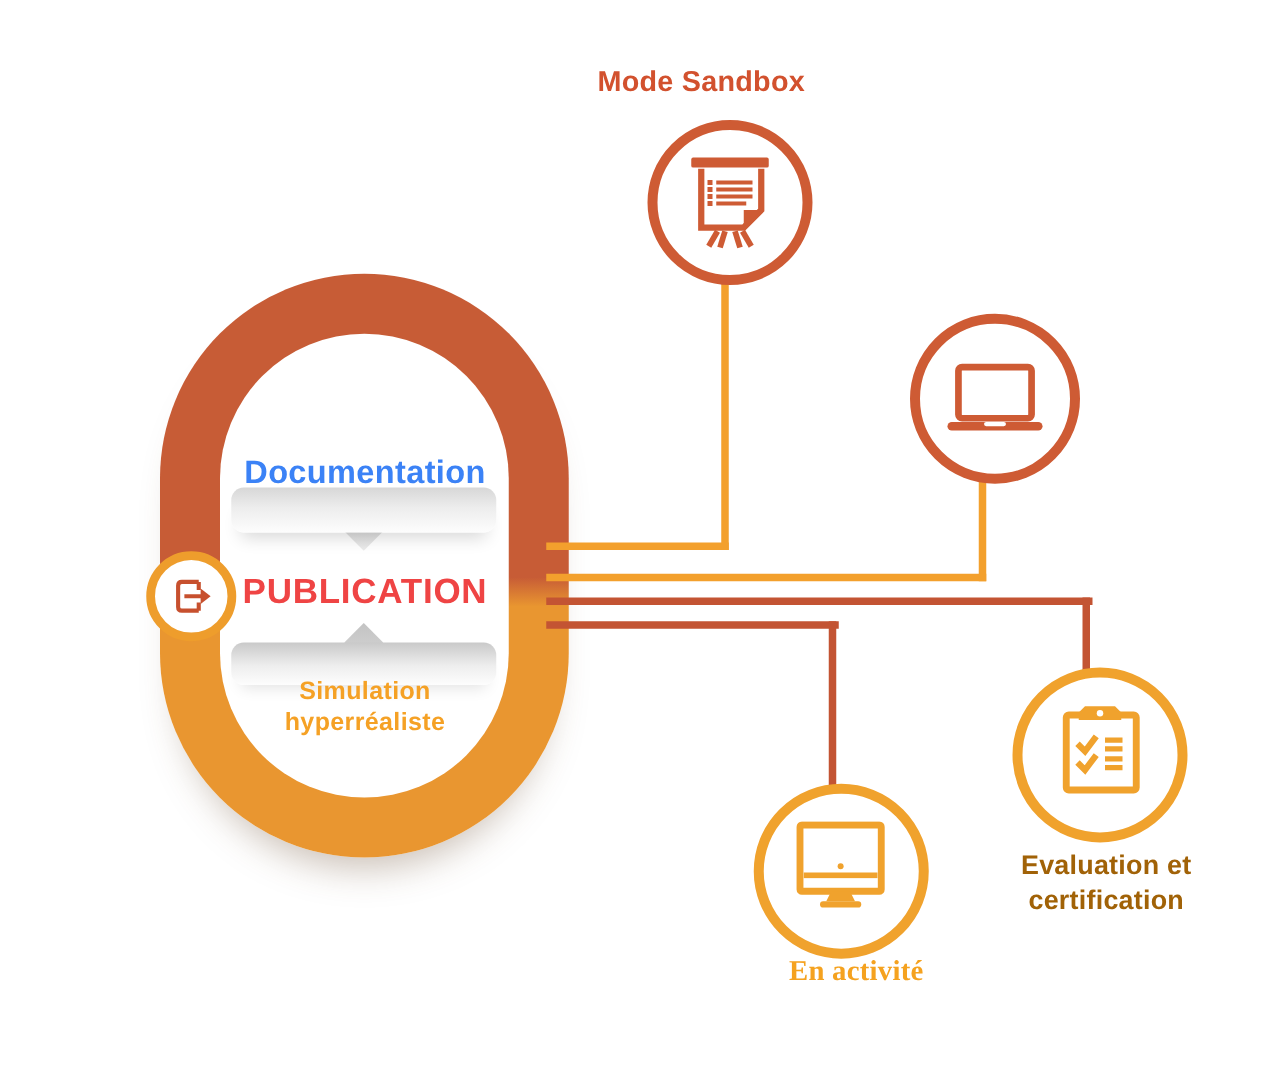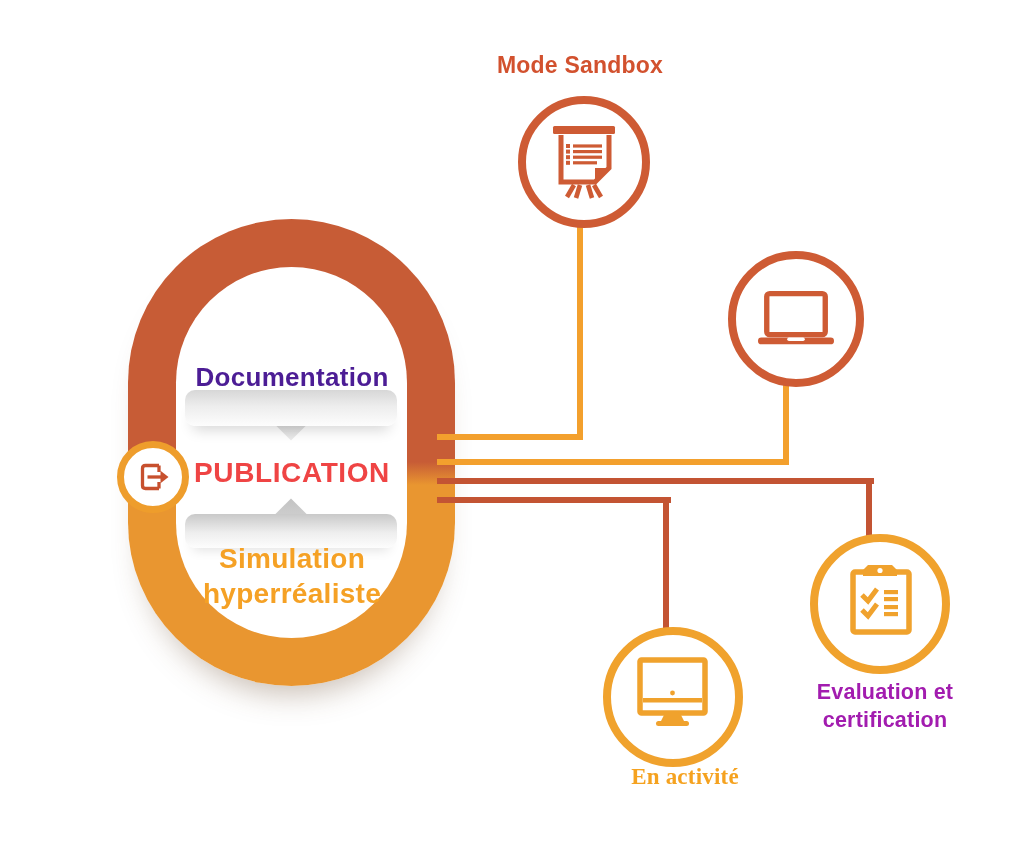--- a/index.html
+++ b/index.html
@@ -20,21 +20,21 @@
     background:linear-gradient(180deg, var(--cap-top) 0%, var(--cap-top) 52%, var(--cap-bottom) 57%, var(--cap-bottom) 100%);
     box-shadow:0 24px 30px -16px rgba(100,70,40,0.35);
   }
   .capsule-inner {
     position:absolute; inset:48px; border-radius:122px; background:#ffffff;
   }
 
   .cap-text { position:absolute; left:176px; width:232px; text-align:center; letter-spacing:0.3px; }
   .doc-label { top:362px; font-size:26px; font-weight:600; }
   .pub-label { top:457px; font-size:28px; font-weight:800; letter-spacing:0.6px; }
-  .sim-label { top:541px; font-size:28px; font-weight:600; line-height:1.25; }
+  .sim-label { top:541px; font-size:20px; font-weight:600; line-height:1.25; }
 
   
   .bubble { position:absolute; left:185px; width:212px; }
   .bubble .body {
     position:absolute; inset:0; border-radius:10px;
   }
   .bubble .tail {
     position:absolute; left:95px; width:22px; height:22px; transform:rotate(45deg);
   }
   .bubble-down { top:390px; height:36px; }
@@ -55,21 +55,21 @@
   .circle {
     position:absolute; border-radius:50%; background:#ffffff; border:8px solid;
     display:flex; align-items:center; justify-content:center;
   }
   .circle-sandbox   { left:518px; top:96px;  width:132px; height:132px; }
   .circle-laptop    { left:728px; top:251px; width:136px; height:136px; }
   .circle-clipboard { left:810px; top:534px; width:140px; height:140px; }
   .circle-monitor   { left:603px; top:627px; width:140px; height:140px; }
 
   .node-label { position:absolute; text-align:center; font-weight:700; letter-spacing:0.2px; }
-  .label-sandbox   { left:440px; top:52px;  width:280px; font-size:23px; }
+  .label-sandbox   { left:421px; top:52px;  width:280px; font-size:23px; }
   .label-laptop    { left:668px; top:181px; width:260px; font-size:21.5px; line-height:1.3; }
   .label-clipboard { left:785px; top:679px; width:200px; font-size:21.5px; line-height:1.3; }
   .label-monitor   { left:575px; top:764px; width:220px; font-size:23px; }
 
   svg { display:block; }
 </style>
 </head>
 <body>
 
 <div class="canvas">
@@ -83,21 +83,21 @@
 
   <div class="line" style="left: 437px; top: 459px; width: 352px; height: 6px; background-color: rgb(243, 160, 45);"></div>
   <div class="line" style="left: 783px; top: 378px; width: 6px; height: 87px; background-color: rgb(243, 160, 45);"></div>
 
   <div class="line" style="left: 437px; top: 478px; width: 437px; height: 6px; background-color: rgb(195, 84, 51);"></div>
   <div class="line" style="left: 866px; top: 478px; width: 6px; height: 60px; background-color: rgb(195, 84, 51);"></div>
 
   <div class="line" style="left: 437px; top: 497px; width: 234px; height: 6px; background-color: rgb(195, 84, 51);"></div>
   <div class="line" style="left: 663px; top: 497px; width: 6px; height: 134px; background-color: rgb(195, 84, 51);"></div>
 
-  <div class="cap-text doc-label" style="color: #4c1d95;">Documentation</div>
+  <div class="cap-text doc-label" style="color: #3b82f6;">Documentation</div>
 
   <div class="bubble bubble-down">
     <div class="tail"></div>
     <div class="body"></div>
   </div>
 
   <div class="cap-text pub-label" style="color: #ef4444;">PUBLICATION</div>
 
   <div class="bubble bubble-up">
     <div class="tail"></div>
@@ -157,21 +157,21 @@
         <circle cx="40" cy="6.5" r="2.6" fill="#ffffff"></circle>
         <polyline points="22,31 28,37 37,25" stroke="currentColor" stroke-width="5" fill="none"></polyline>
         <rect x="44" y="26" width="14" height="4.2" fill="currentColor"></rect>
         <rect x="44" y="33" width="14" height="4.2" fill="currentColor"></rect>
         <polyline points="22,46 28,52 37,40" stroke="currentColor" stroke-width="5" fill="none"></polyline>
         <rect x="44" y="41" width="14" height="4.2" fill="currentColor"></rect>
         <rect x="44" y="48" width="14" height="4.2" fill="currentColor"></rect>
       </svg>
     </span>
   </div>
-  <div class="node-label label-clipboard" style="color: #a21caf;">Evaluation et certification</div>
+  <div class="node-label label-clipboard" style="color: #a16207;">Evaluation et certification</div>
 
   <div class="circle circle-monitor" style="border-color: rgb(240, 162, 45); color: rgb(240, 162, 45);">
     <span>
       <svg width="80" height="80" viewBox="0 0 80 80" fill="none">
         <rect x="7" y="3" width="65" height="53" rx="1.5" stroke="currentColor" stroke-width="5.5" fill="none"></rect>
         <rect x="10" y="41" width="59" height="4.5" fill="currentColor"></rect>
         <circle cx="39.5" cy="36" r="2.4" fill="currentColor"></circle>
         <path d="M32 56 L47 56 L51 64 L28 64 Z" fill="currentColor"></path>
         <rect x="23" y="64" width="33" height="5" rx="2.5" fill="currentColor"></rect>
       </svg>

